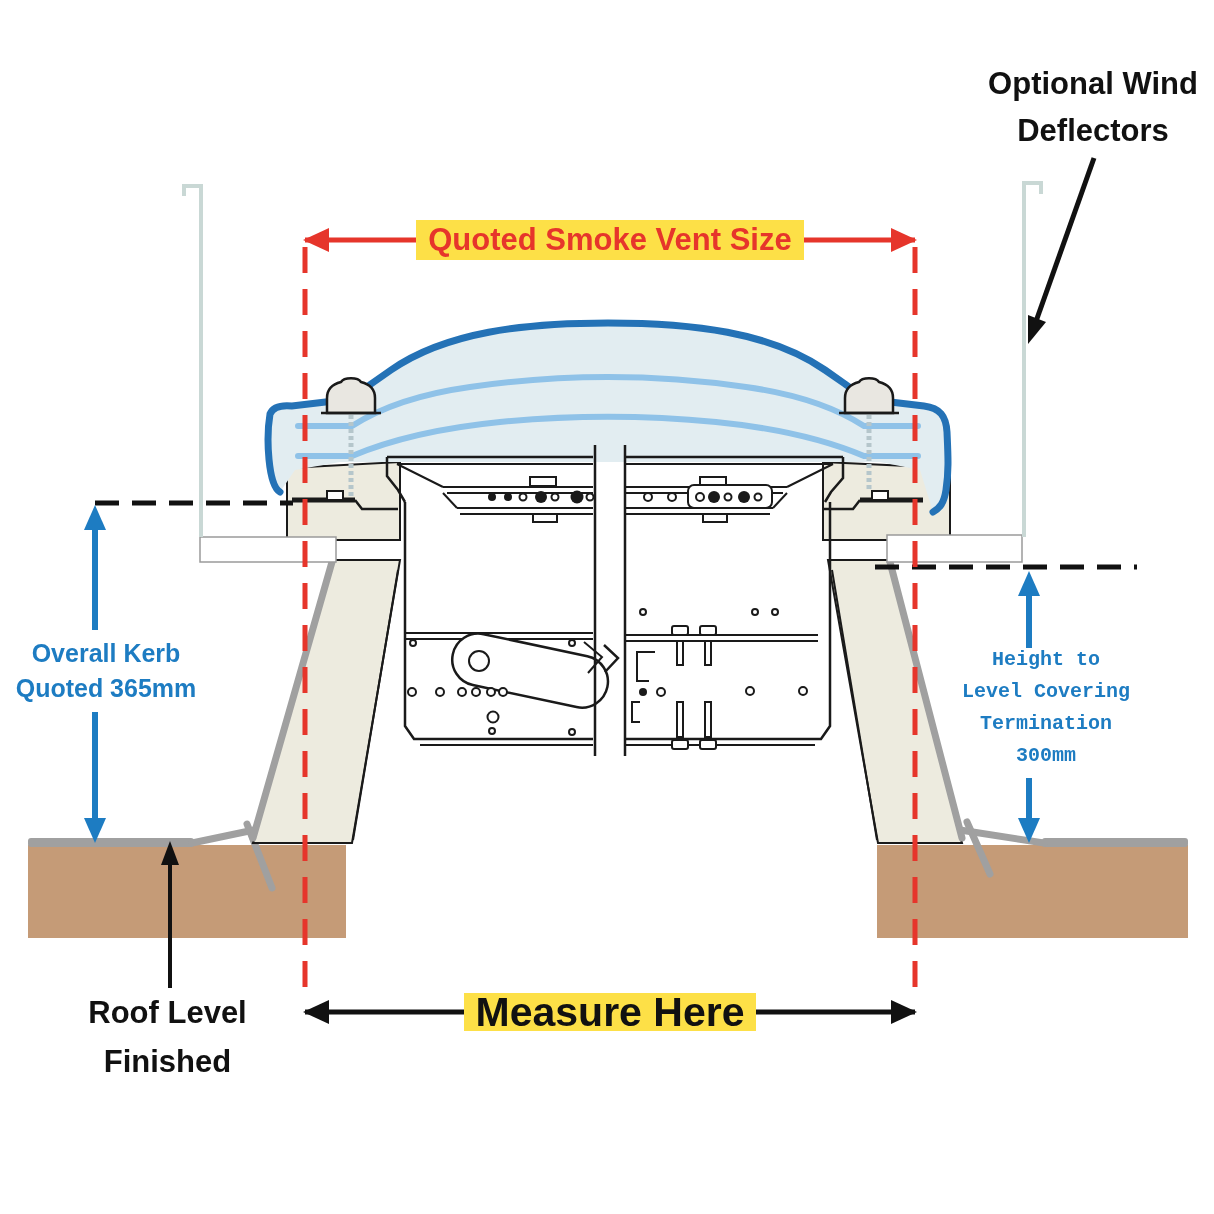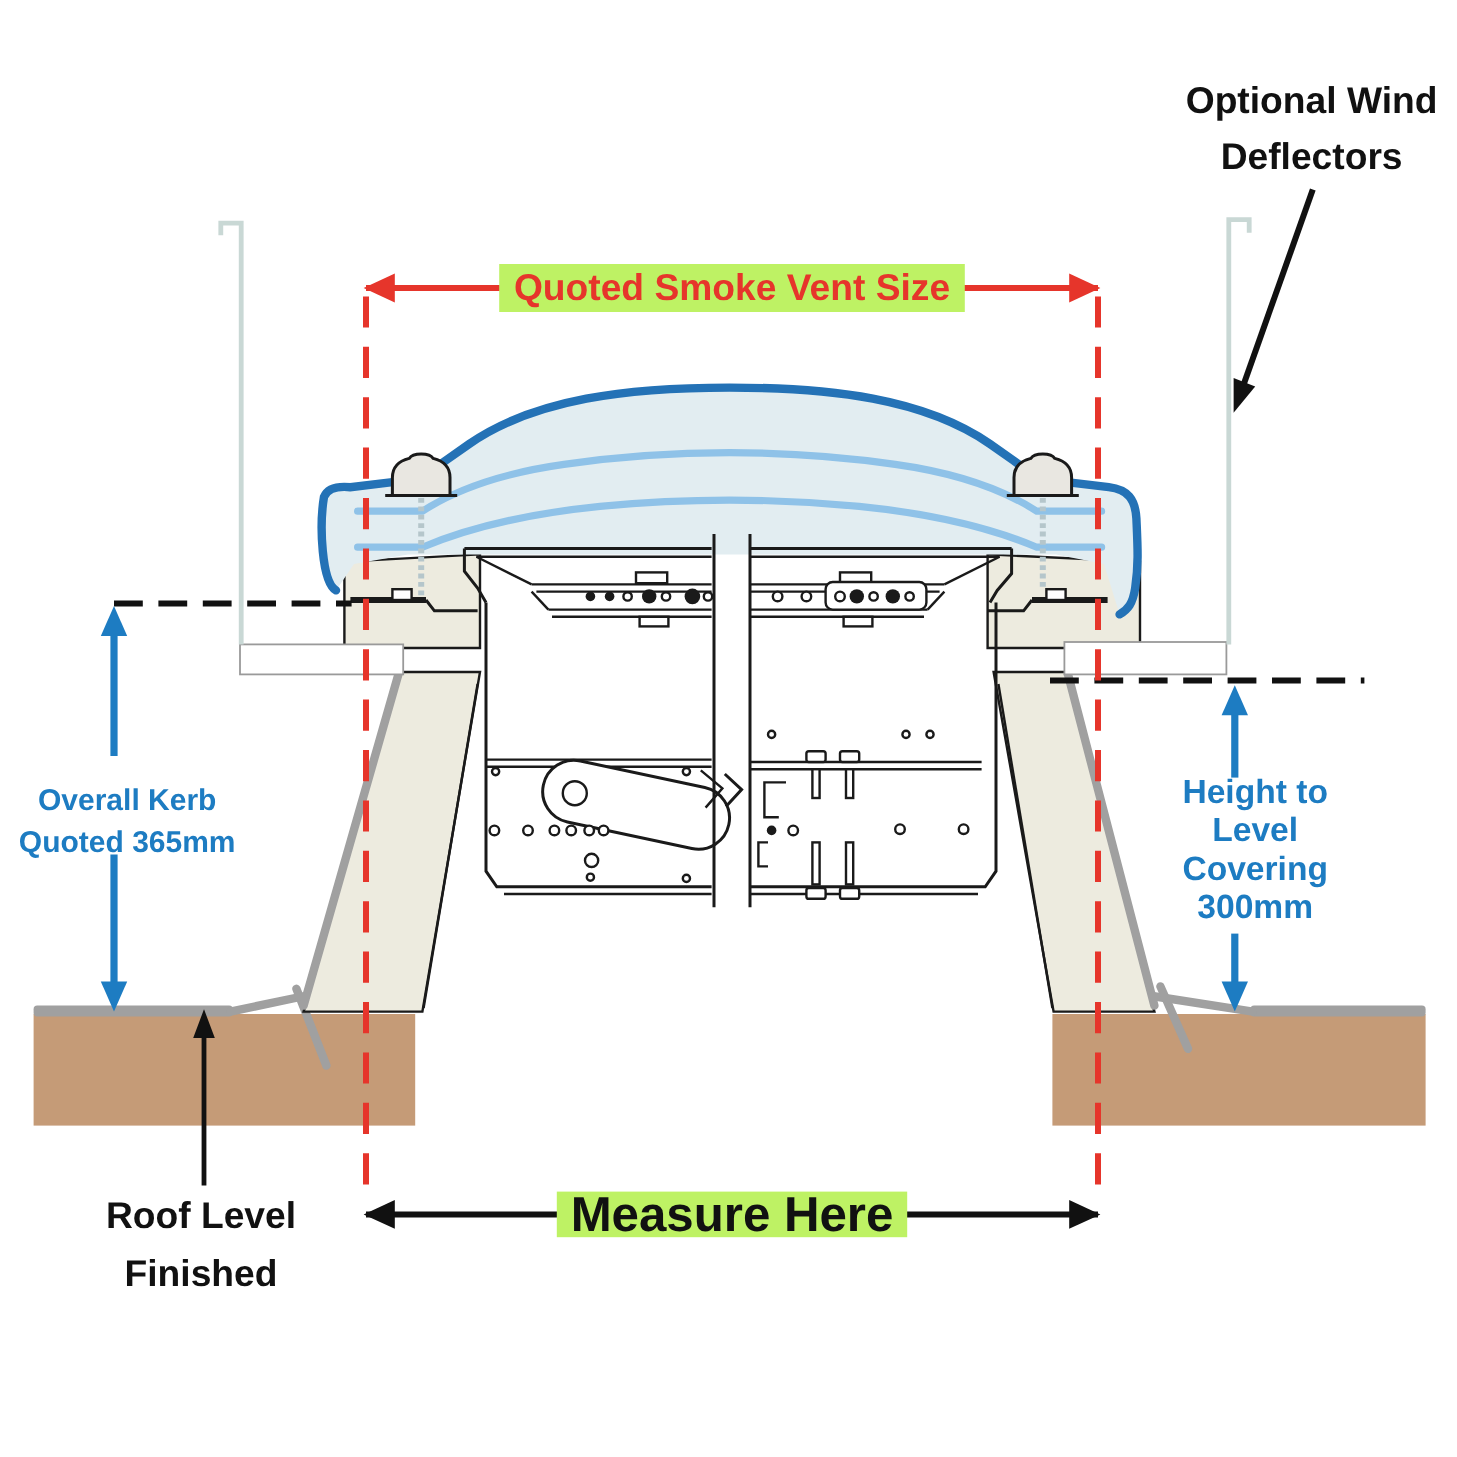--- a/index.html
+++ b/index.html
@@ -9,21 +9,21 @@
     --screw_gray:#b5c6cb; --line_black:#1a1a1a; --text_black:#111111;
   }
   html,body{margin:0;padding:0;background:#fff;}
   #stage{position:relative;width:1214px;height:1214px;background:#fff;overflow:hidden;
          font-family:"Liberation Sans", sans-serif;font-weight:700;}
   #diagram-svg{position:absolute;left:0;top:0;}
   .lbl{position:absolute;text-align:center;}
   .lbl-black{color:var(--text_black);font-size:31px;}
   .lbl-blue{color:var(--accent_blue);}
   .lbl-red{color:var(--accent_red);}
-  .onwhite{background:#bef264;padding:0 12px;display:inline-block;}
+  .onwhite{background:#fde047;padding:0 12px;display:inline-block;}
   
   .ln{stroke:var(--line_black);stroke-width:2;fill:none;}
   .ln25{stroke:var(--line_black);stroke-width:2.5;fill:none;}
   .lnf{fill:#fff;stroke:var(--line_black);stroke-width:2;}
   .lnf25{fill:#fff;stroke:var(--line_black);stroke-width:2.5;}
   .dotf{fill:var(--line_black);}
   .doto{fill:#fff;stroke:var(--line_black);stroke-width:2;}
   .cream{fill:var(--kerb_cream);stroke:var(--line_black);stroke-width:2;}
   .tan{fill:var(--roof_tan);}
   .gray6{stroke:var(--metal_gray);stroke-width:7;fill:none;stroke-linecap:round;}
@@ -264,28 +264,29 @@
 
 <div class="lbl lbl-black" style="left:960px;top:60px;width:266px;font-size:31px;line-height:47px;">
   <div>Optional Wind</div>
   <div>Deflectors</div>
 </div>
 
 <div class="lbl" style="left:305px;top:220px;width:610px;">
   <span class="onwhite lbl-red" style="font-size:31px;line-height:40px;">Quoted Smoke Vent Size</span>
 </div>
 
-<div class="lbl lbl-blue" style="left:8px;top:636px;width:196px;font-size:25px;line-height:35px;margin-top:14px;">
+<div class="lbl lbl-blue" style="left:8px;top:636px;width:196px;font-size:25px;line-height:35px;">
   <div>Overall Kerb</div>
   <div>Quoted 365mm</div>
 </div>
 
-<div class="lbl lbl-blue" style="left:952px;top:644px;width:188px;font-size:28px;line-height:32px;">
+<div class="lbl lbl-blue" style="left:952px;top:644px;width:188px;font-size:20px;line-height:32px;font-family:Liberation Mono, monospace;">
   <div>Height to</div>
   <div>Level Covering</div>
+  <div>Termination</div>
   <div>300mm</div>
 </div>
 
 <div class="lbl lbl-black" style="left:55px;top:988px;width:225px;font-size:31px;line-height:49px;">
   <div>Roof Level</div>
   <div>Finished</div>
 </div>
 
 <div class="lbl" style="left:305px;top:993px;width:610px;">
   <span class="onwhite lbl-black" style="font-size:41px;line-height:38px;">Measure Here</span>

